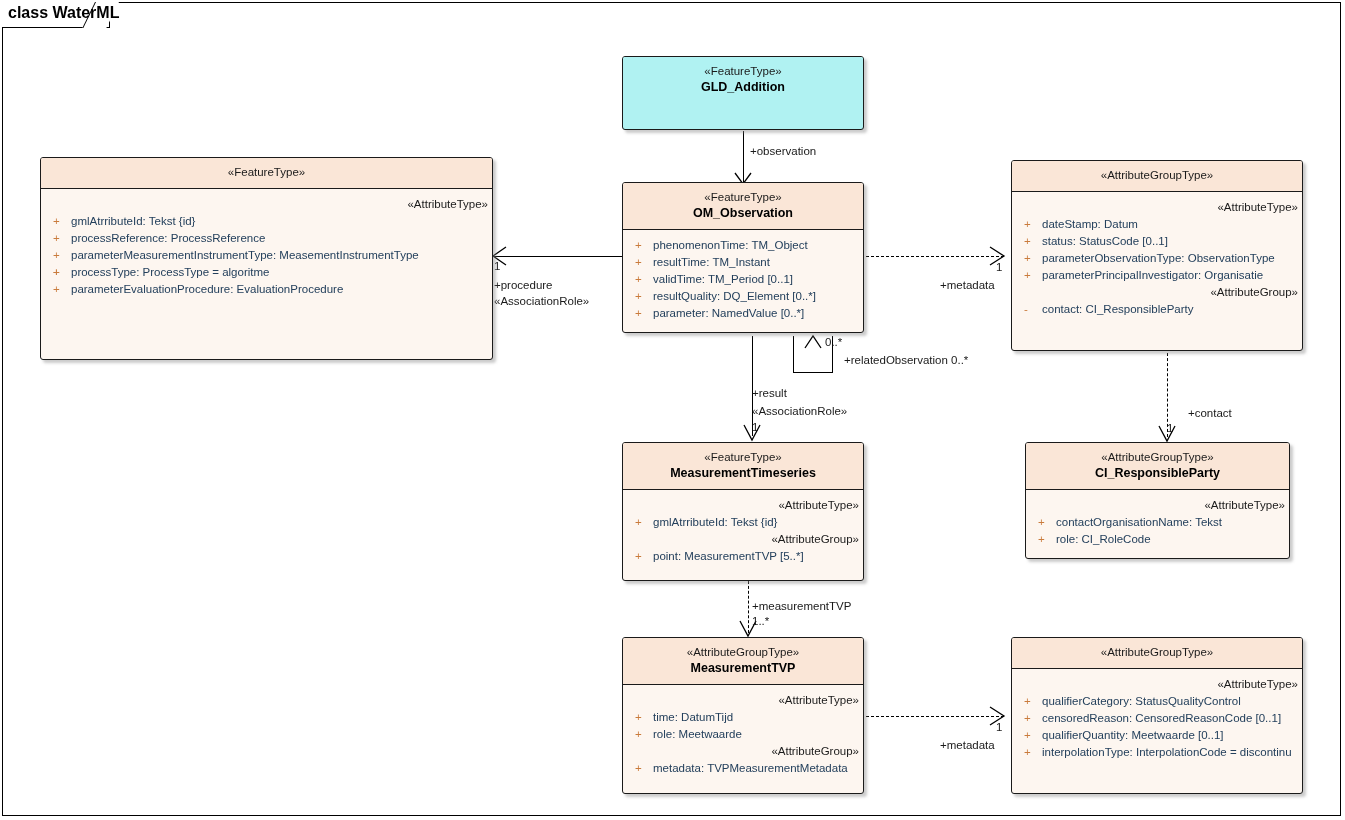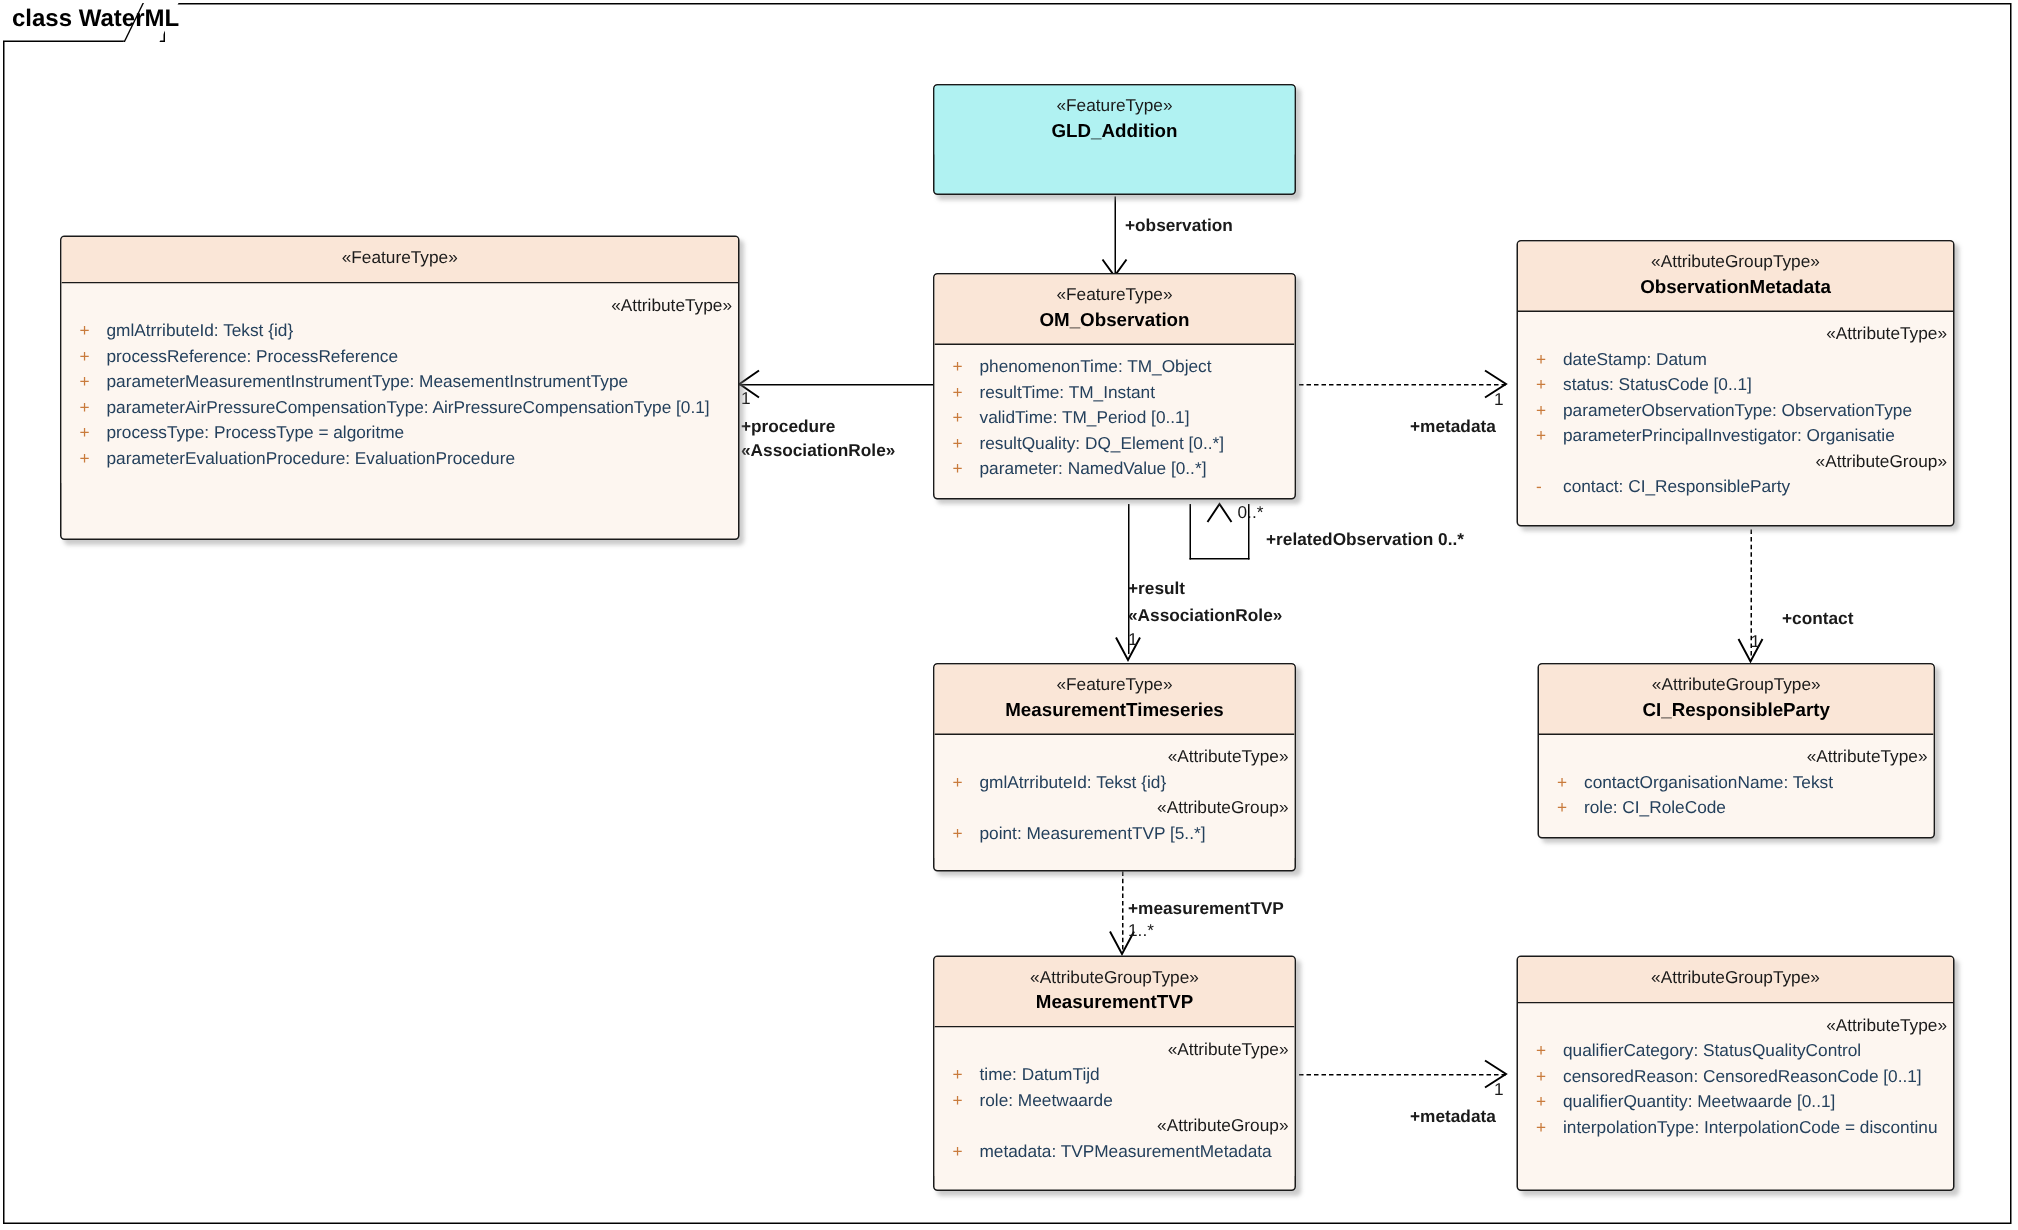--- a/index.html
+++ b/index.html
@@ -137,21 +137,20 @@
     position: absolute;
     width: 0;
     border-left: 1px dashed #000000;
   }
   .conn-label {
     position: absolute;
     font-size: 11.5px;
     color: #1a1a1a;
     white-space: nowrap;
     line-height: 15px;
-    font-weight: bold;
   }
   .mult {
     position: absolute;
     font-size: 11.5px;
     color: #1a1a1a;
     white-space: nowrap;
     line-height: 14px;
   }
   .arrow { position: absolute; }
 </style>
@@ -234,21 +233,21 @@
 
   <div class="uml" style="left:40px; top:157px; width:453px; height:203px;">
     <div class="head">
       <div class="stereo">«FeatureType»</div>
     </div>
     <div class="body">
       <div class="grp">«AttributeType»</div>
       <div class="attr"><span class="vis">+</span><span>gmlAtrributeId: Tekst {id}</span></div>
       <div class="attr"><span class="vis">+</span><span>processReference: ProcessReference</span></div>
       <div class="attr"><span class="vis">+</span><span>parameterMeasurementInstrumentType: MeasementInstrumentType</span></div>
-      <div class="attr"><span class="vis">+</span><span>parameterAirPressureCompensationType: AirPressureCompensationType [0.1]</span></div>
+      <div class="attr"><span class="vis">+</span></div>
       <div class="attr"><span class="vis">+</span><span>processType: ProcessType = algoritme</span></div>
       <div class="attr"><span class="vis">+</span><span>parameterEvaluationProcedure: EvaluationProcedure</span></div>
     </div>
   </div>
 
   <div class="uml" style="left:622px; top:182px; width:242px; height:151px;">
     <div class="head">
       <div class="stereo">«FeatureType»</div>
       <div class="cname">OM_Observation</div>
     </div>
@@ -257,21 +256,20 @@
       <div class="attr"><span class="vis">+</span><span>resultTime: TM_Instant</span></div>
       <div class="attr"><span class="vis">+</span><span>validTime: TM_Period [0..1]</span></div>
       <div class="attr"><span class="vis">+</span><span>resultQuality: DQ_Element [0..*]</span></div>
       <div class="attr"><span class="vis">+</span><span>parameter: NamedValue [0..*]</span></div>
     </div>
   </div>
 
   <div class="uml" style="left:1011px; top:160px; width:292px; height:191px;">
     <div class="head">
       <div class="stereo">«AttributeGroupType»</div>
-      <div class="cname">ObservationMetadata</div>
     </div>
     <div class="body">
       <div class="grp">«AttributeType»</div>
       <div class="attr"><span class="vis">+</span><span>dateStamp: Datum</span></div>
       <div class="attr"><span class="vis">+</span><span>status: StatusCode [0..1]</span></div>
       <div class="attr"><span class="vis">+</span><span>parameterObservationType: ObservationType</span></div>
       <div class="attr"><span class="vis">+</span><span>parameterPrincipalInvestigator: Organisatie</span></div>
       <div class="grp">«AttributeGroup»</div>
       <div class="attr"><span class="vis">-</span><span>contact: CI_ResponsibleParty</span></div>
     </div>

